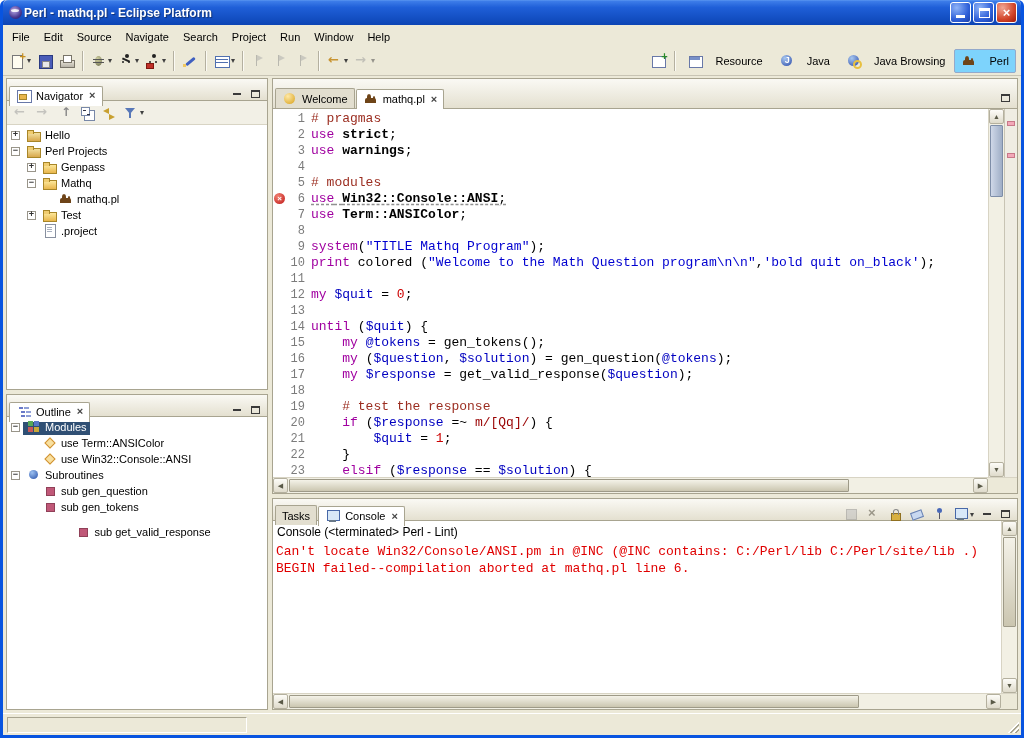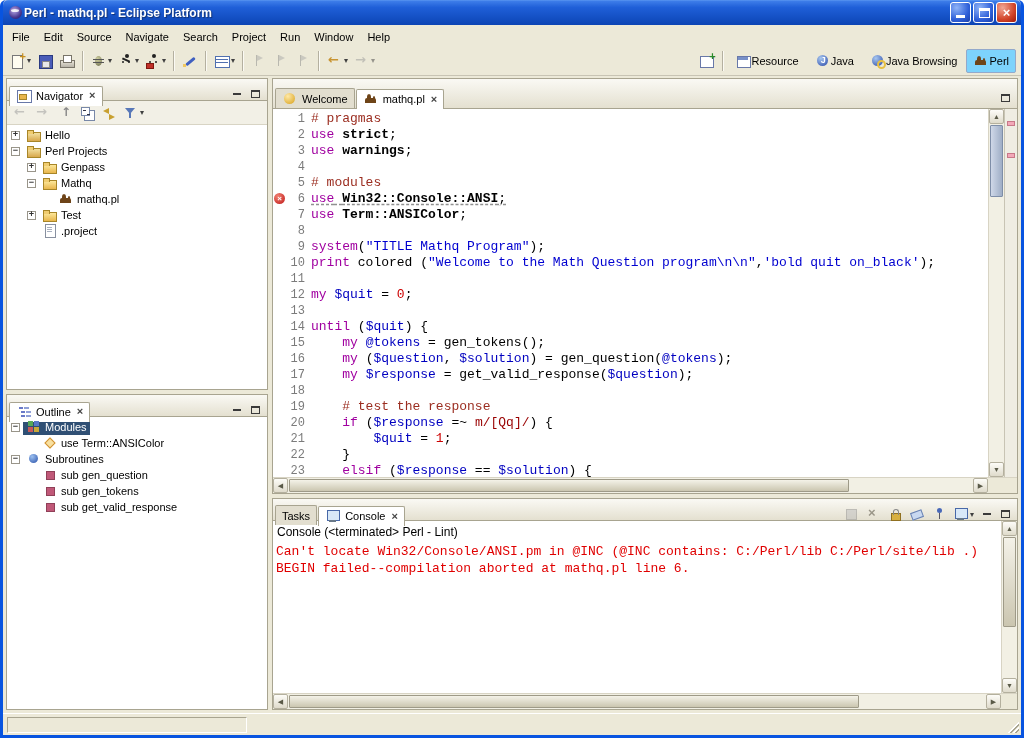--- a/index.html
+++ b/index.html
@@ -18,21 +18,21 @@
 .menubar{height:21px;flex:none;display:flex;align-items:flex-end;background:#ECE9D8;padding:0 2px}
 .menu-item{padding:3px 7px;cursor:default}
 .toolbar{height:30px;flex:none;display:flex;align-items:center;background:#ECE9D8;border-bottom:1px solid #C8C4B4;padding:1px 4px}
 .tb-left{display:flex;align-items:center}
 .tb-right{display:flex;align-items:center;margin-left:auto}
 .tb-btn{display:flex;align-items:center;height:24px;padding:2px;border:1px solid transparent;border-radius:2px}
 .tb-btn.disabled{opacity:.5}
 .tb-btn.disabled .ic{filter:grayscale(1)}
 .tb-sep{width:2px;height:20px;border-left:1px solid #B4B0A0;border-right:1px solid #FBFAF4;margin:0 4px}
 .dd{font-size:8px;color:#404040;margin-left:1px}
-.persp-btn{display:flex;align-items:center;gap:0;height:24px;padding:2px 6px;margin:0 1px;border:1px solid transparent;border-radius:2px;white-space:nowrap}
+.persp-btn{display:flex;align-items:center;gap:12px;height:24px;padding:2px 6px;margin:0 1px;border:1px solid transparent;border-radius:2px;white-space:nowrap}
 .persp-btn.active{background:#7dd3fc;border:1px solid #93A9CB}
 
 .main{flex:1;min-height:0;display:flex;padding:2px 3px 0 3px}
 .left-col{width:262px;flex:none;display:flex;flex-direction:column;min-height:0}
 .right-col{flex:1;min-width:0;display:flex;flex-direction:column;min-height:0}
 .vsash{width:4px;flex:none}
 .hsash{height:4px;flex:none}
 .view{display:flex;flex-direction:column;background:#fff;border:1px solid #A8A490;min-height:0;overflow:hidden}
 .navigator{height:312px;flex:none}
 .outline{flex:1}
@@ -382,20 +382,27 @@
                 <span class="tree-label">Modules</span>
               </span>
             </div>
             <div class="tree-row" style="padding-left: 20px;">
               <span class="expander empty"></span>
               <span class="tree-content">
                 <span class="ic use-statement-icon"></span>
                 <span class="tree-label">use Term::ANSIColor</span>
               </span>
             </div>
+            <div class="tree-row" style="padding-left: 20px;">
+              <span class="expander empty"></span>
+              <span class="tree-content">
+                <span class="ic use-statement-icon"></span>
+                <span class="tree-label">use Win32::Console::ANSI</span>
+              </span>
+            </div>
             <div class="tree-row" style="padding-left: 4px;">
               <span class="expander">−</span>
               <span class="tree-content">
                 <span class="ic subroutines-icon"></span>
                 <span class="tree-label">Subroutines</span>
               </span>
             </div>
             <div class="tree-row" style="padding-left: 20px;">
               <span class="expander empty"></span>
               <span class="tree-content">
@@ -403,21 +410,21 @@
                 <span class="tree-label">sub gen_question</span>
               </span>
             </div>
             <div class="tree-row" style="padding-left: 20px;">
               <span class="expander empty"></span>
               <span class="tree-content">
                 <span class="ic subroutine-icon"></span>
                 <span class="tree-label">sub gen_tokens</span>
               </span>
             </div>
-            <div class="tree-row" style="padding-left: 20px;">
+            <div class="tree-row" style="padding-left: 12px; flex-direction: column;">
               <span class="expander empty"></span>
               <span class="tree-content">
                 <span class="ic subroutine-icon"></span>
                 <span class="tree-label">sub get_valid_response</span>
               </span>
             </div>
           </div>
       </div>
     </div>
 

